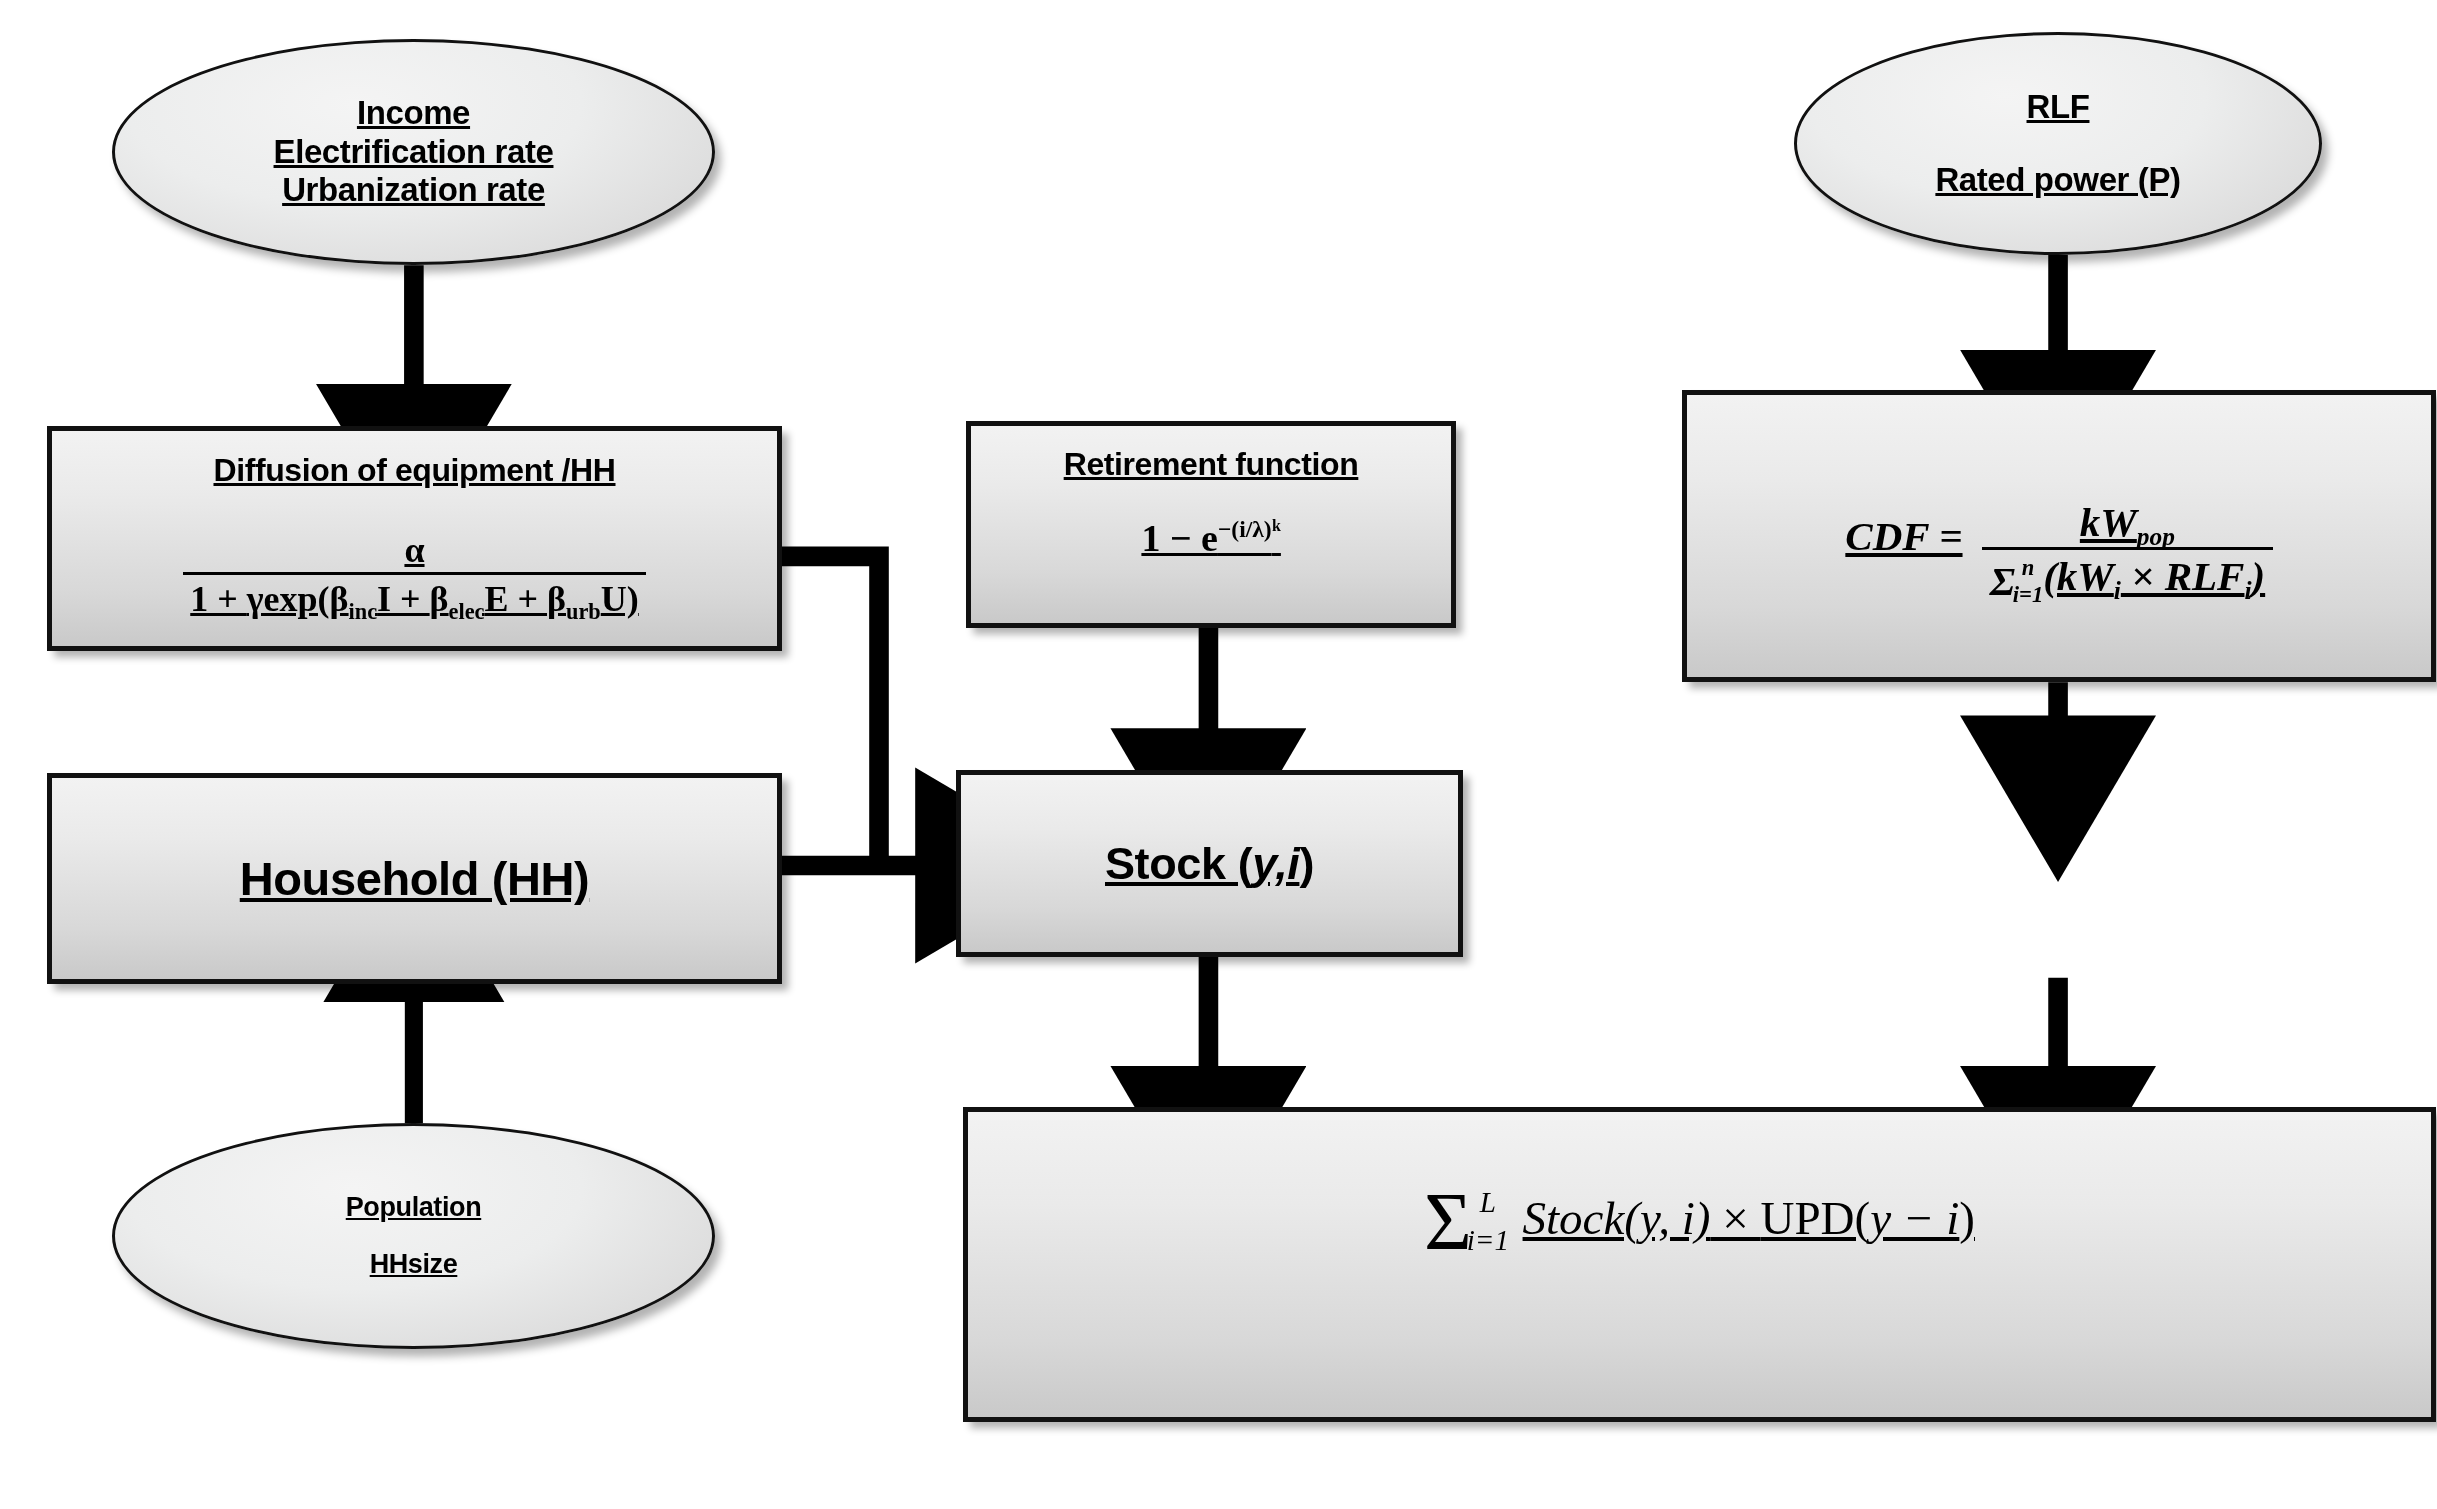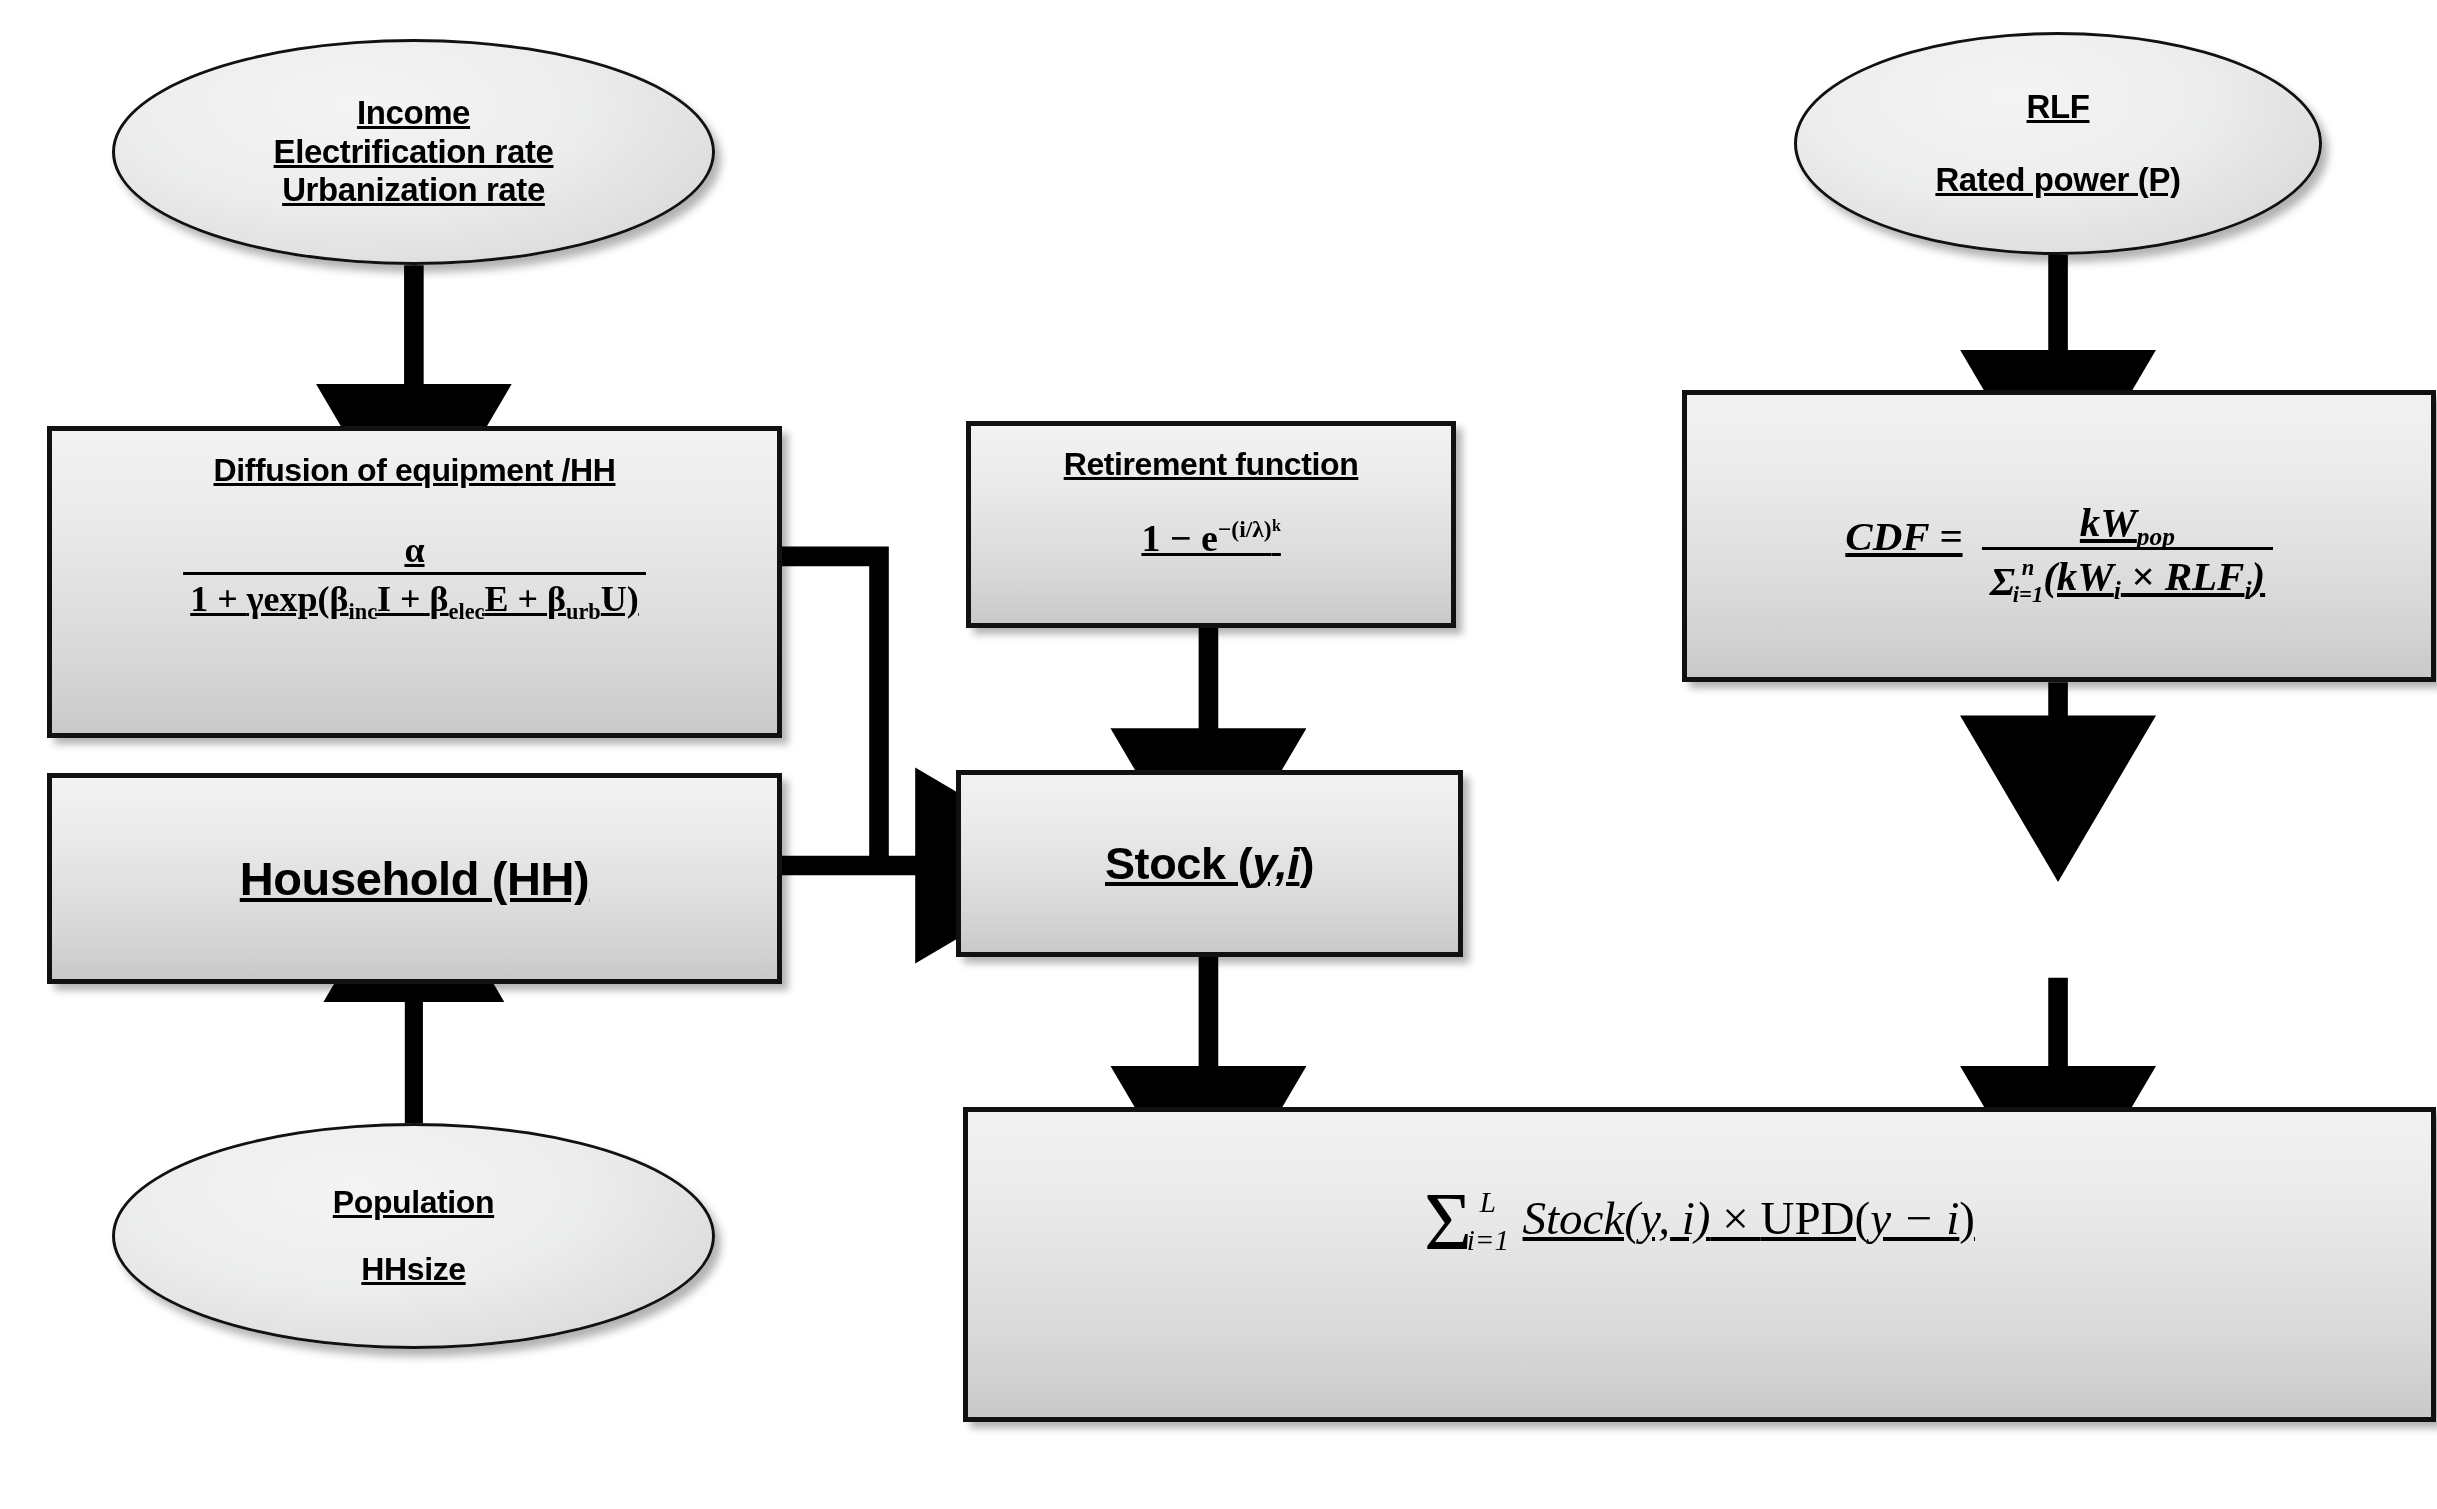--- a/index.html
+++ b/index.html
@@ -142,34 +142,34 @@
   </svg>
 
   <div class="node ellipse" style="left:112px; top:39px; width:603px; height:226px;">
     <div class="ell-lines ttl-bold" style="font-size:33px;">
       <div>Income</div>
       <div>Electrification rate</div>
       <div>Urbanization rate</div>
     </div>
   </div>
 
-  <div class="node box" style="left:47px; top:426px; width:735px; height:312px; justify-content:flex-start; padding-top:21px;">
+  <div class="node box" style="left:47px; top:426px; width:735px; height:225px; justify-content:flex-start; padding-top:21px;">
     <div class="ttl-bold" style="font-size:32px;">Diffusion of equipment /HH</div>
     <div class="frac serif-math" style="font-size:36px; margin-top:39px;">
       <div class="num">α</div>
       <div class="den" style="white-space:nowrap;"><span>1 + </span><span>γexp(</span><span>β</span><span class="sub">inc</span><span>I + </span><span>β</span><span class="sub">elec</span><span>E + </span><span>β</span><span class="sub">urb</span><span>U)</span></div>
     </div>
   </div>
 
   <div class="node box" style="left:47px; top:773px; width:735px; height:211px;">
     <div class="ttl-bold" style="font-size:47px;">Household  (HH)</div>
   </div>
 
   <div class="node ellipse" style="left:112px; top:1123px; width:603px; height:226px;">
-    <div class="ell-lines ttl-bold" style="font-size:32px; line-height:2.1;">
+    <div class="ell-lines ttl-bold" style="font-size:27px; line-height:2.1;">
       <div>Population</div>
       <div>HHsize</div>
     </div>
   </div>
 
   <div class="node box" style="left:966px; top:421px; width:490px; height:207px; justify-content:flex-start; padding-top:19.6px;">
     <div class="ttl-bold" style="font-size:32px;">Retirement function</div>
     <div class="serif-math" style="font-size:38px; margin-top:33px; white-space:nowrap;"><span>1 − e</span><span class="sup">−(i/λ)</span><span style="font-size:0.42em; vertical-align:super; position:relative; top:-0.45em; left:0.02em;">k</span></div>
   </div>
 

